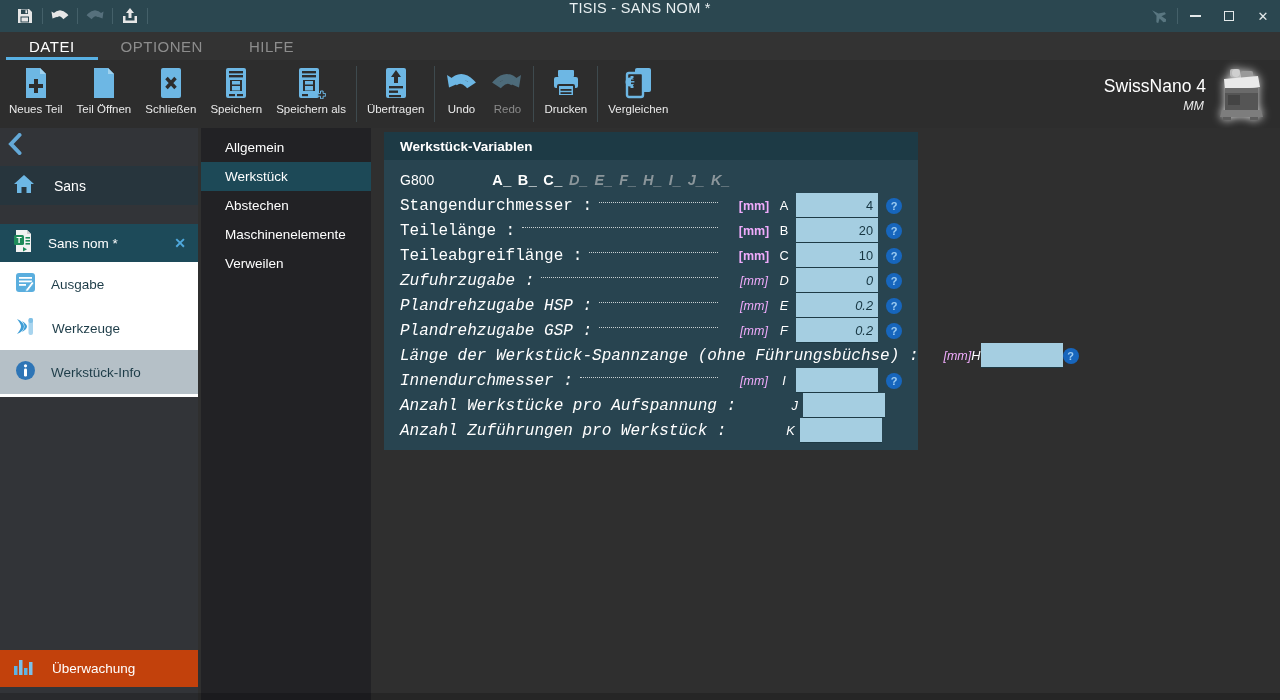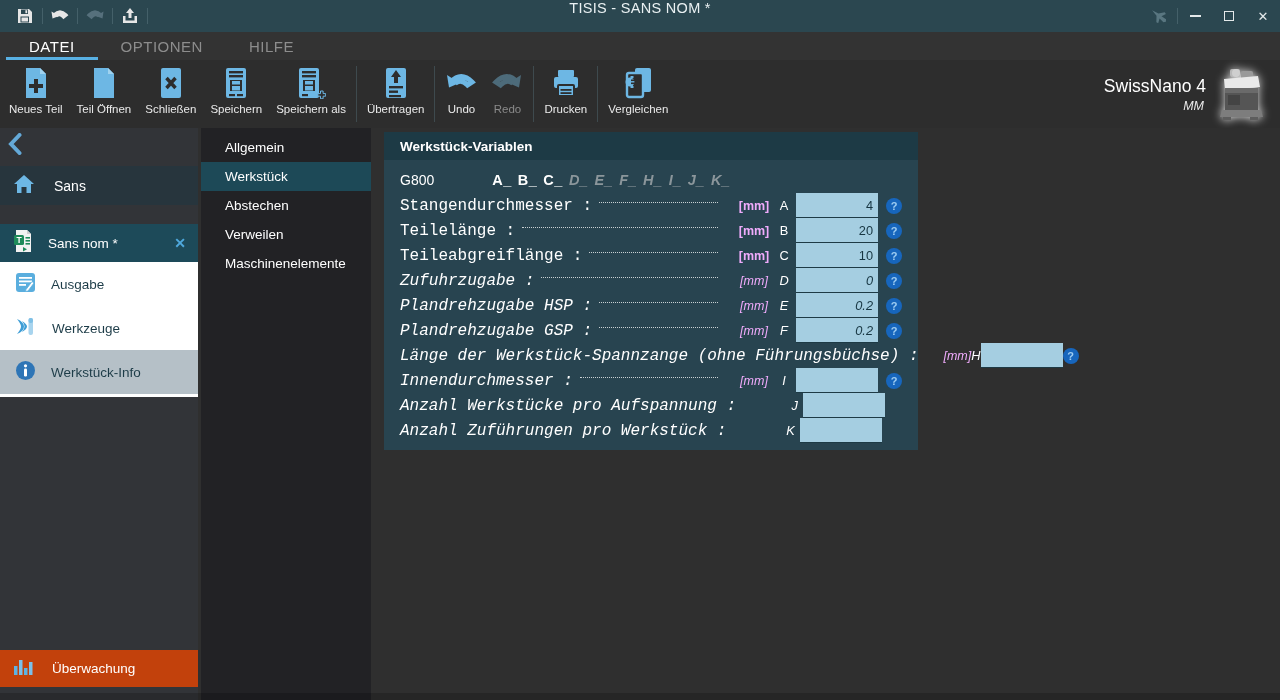--- a/index.html
+++ b/index.html
@@ -380,22 +380,22 @@
       </div>
     </div>
 
     <div class="gap"></div>
 
     <div class="catpanel">
       <div id="cat-list">
           <div class="cat-item">Allgemein</div>
           <div class="cat-item selected">Werkstück</div>
           <div class="cat-item">Abstechen</div>
+          <div class="cat-item">Maschinenelemente</div>
           <div class="cat-item">Verweilen</div>
-          <div class="cat-item">Maschinenelemente</div>
         </div>
     </div>
 
     <div class="main">
       <div class="panel">
         <div class="panel-header">
           <span class="panel-title">Werkstück-Variablen</span>
         </div>
         <div class="gline">
           <span class="g-code">G800</span>

